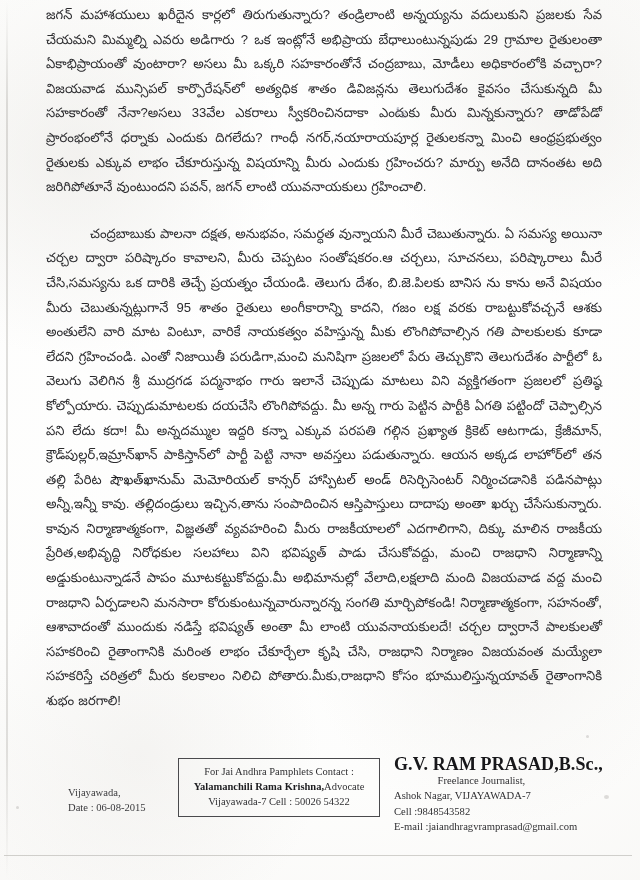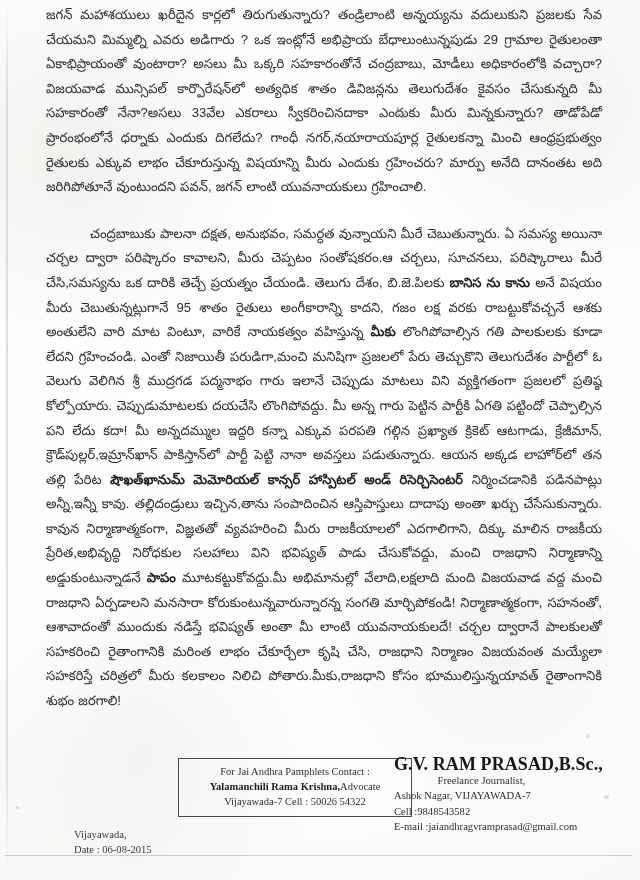--- a/index.html
+++ b/index.html
@@ -70,21 +70,21 @@
     text-align: justify;
     text-justify: inter-word;
     word-spacing: 0.5px;
     font-family: "Liberation Sans", "DejaVu Sans", sans-serif;
     -webkit-font-smoothing: antialiased;
   }
   .para.indent {
     text-indent: 44px;
   }
   .para b {
-    font-weight: 700;
+    font-weight: 400;
     color: #1f1f22;
   }
 
   
   .hand-note {
     position: absolute;
     left: 396px;
     top: 108px;
     font-size: 9px;
     line-height: 9px;
@@ -100,34 +100,33 @@
   .footer {
     position: absolute;
     left: 0;
     top: 752px;
     width: 640px;
     height: 95px;
   }
 
   .footer-left {
     position: absolute;
-    left: 74px;
+    left: 68px;
     top: 33px;
     font-size: 10.6px;
     line-height: 15px;
     color: #3a3a3d;
     font-family: "Liberation Serif", "DejaVu Serif", serif;
-    margin-top: 42px;
   }
 
   .contact-box {
     position: absolute;
     left: 178px;
     top: 6px;
-    width: 234px;
+    width: 202px;
     border: 1.4px solid #4a4a4d;
     padding: 5px 6px 6px 6px;
     box-sizing: border-box;
     text-align: center;
     font-size: 10.5px;
     line-height: 15.2px;
     color: #2f2f32;
     font-family: "Liberation Serif", "DejaVu Serif", serif;
   }
   .contact-box .nm {

